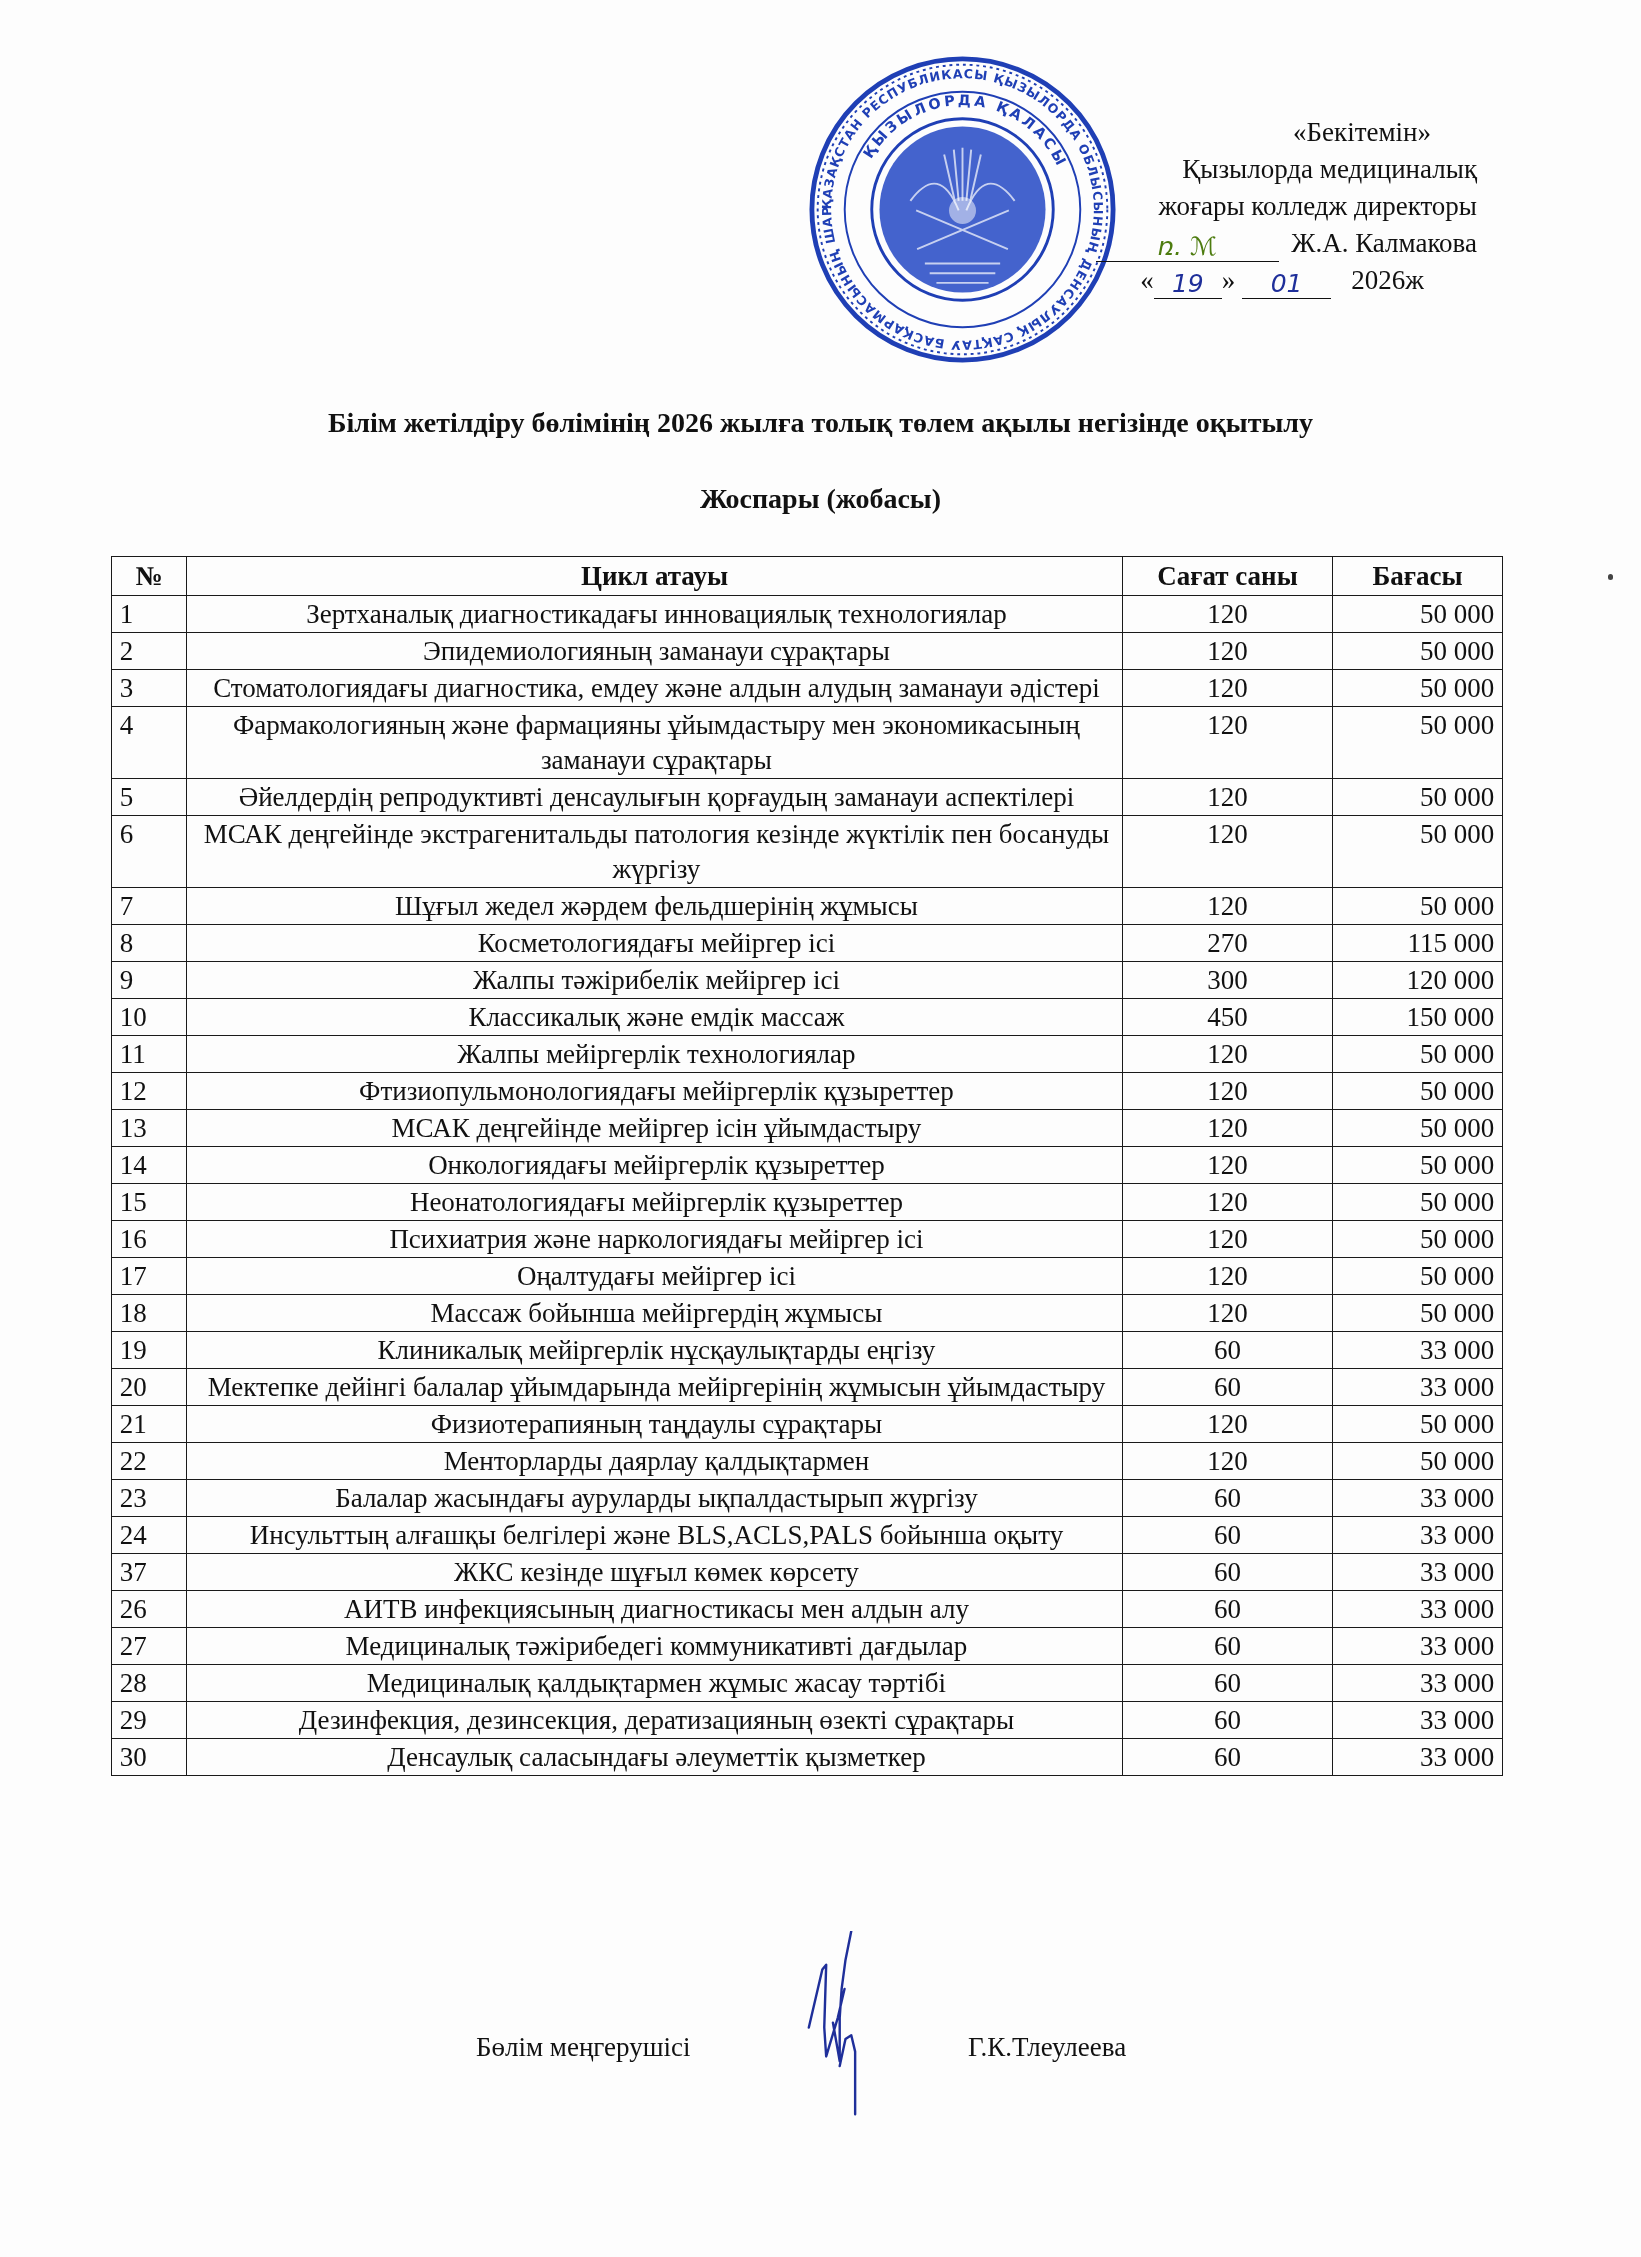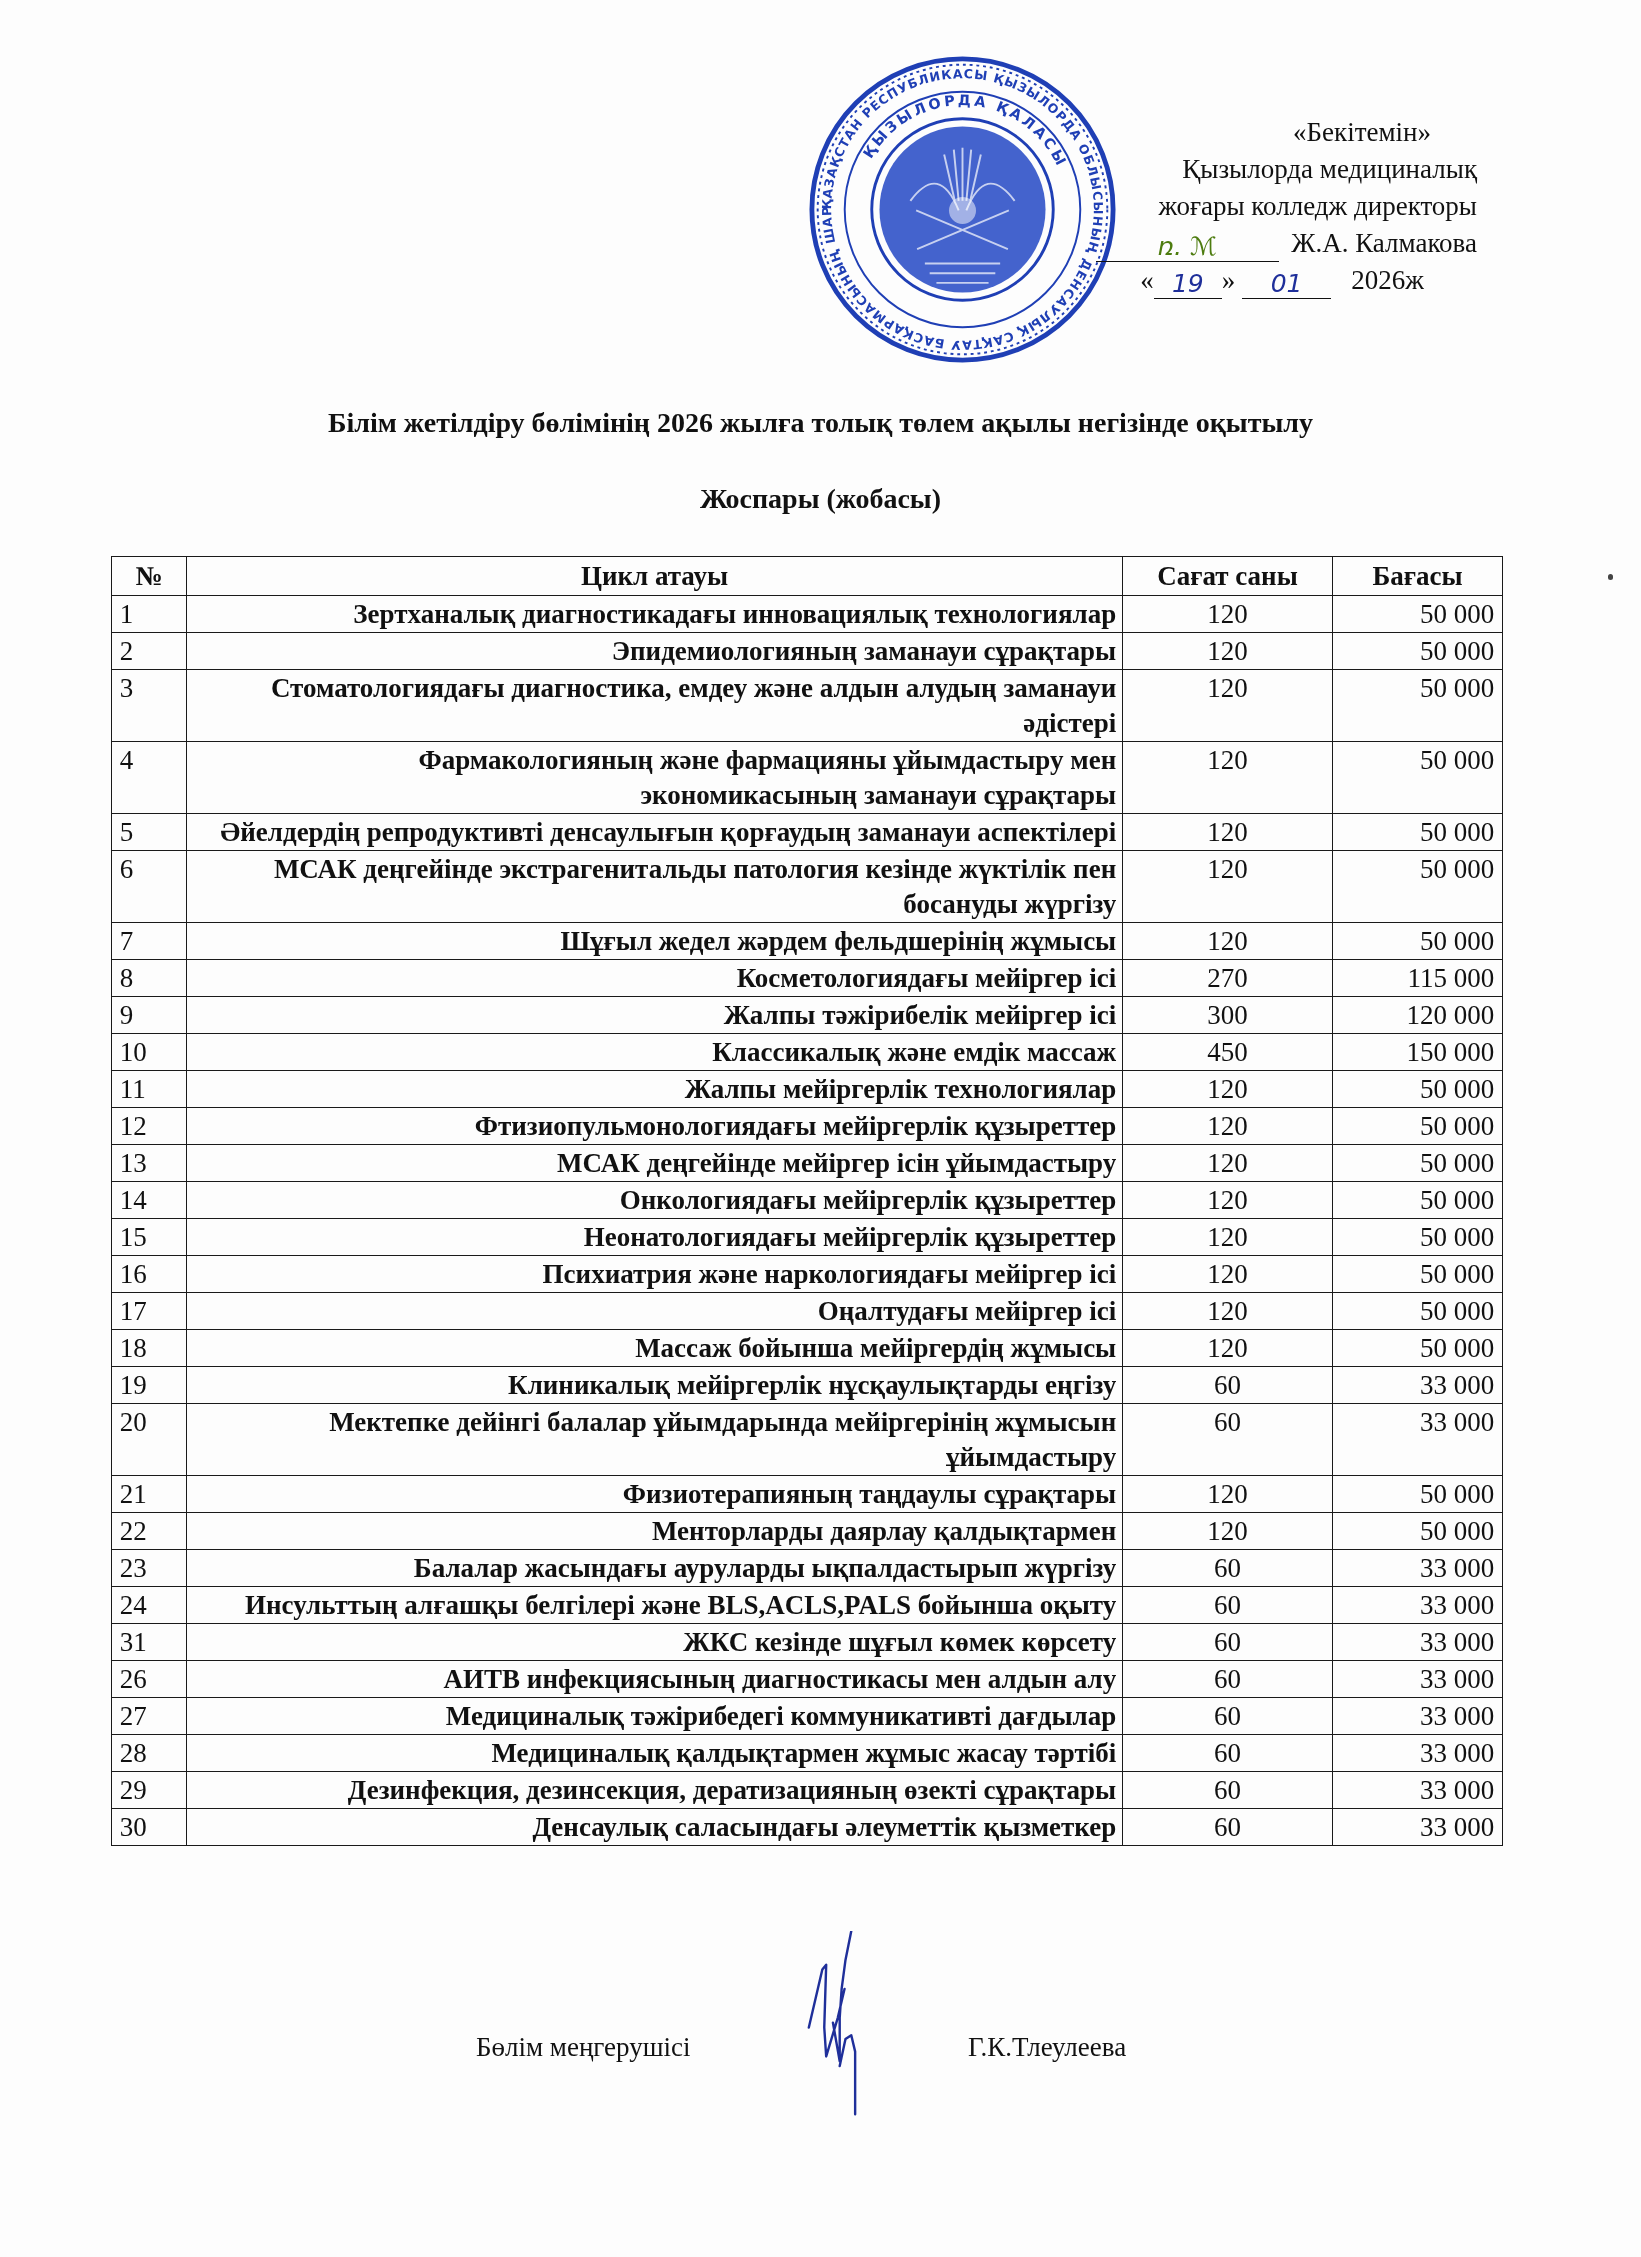--- a/index.html
+++ b/index.html
@@ -85,21 +85,21 @@
       padding: 1px 5.8px 0 5.8px;
       vertical-align: top;
     }
     table.plan th {
       font-weight: bold;
       text-align: center;
       height: 37px;
       vertical-align: middle;
     }
     table.plan td.num { text-align: left; padding-left: 7.7px; }
-    table.plan td.name { text-align: right; padding-left: 9.7px; font-weight: bold; }
+    table.plan td.name { text-align: center; padding-left: 9.7px; }
     table.plan td.hours { text-align: center; }
     table.plan td.price { text-align: right; padding-right: 7.7px; }
     col.c-num { width: 75px; }
     col.c-name { width: 936px; }
     col.c-hours { width: 210px; }
     col.c-price { width: 170px; }
     .footer-sign {
       position: absolute;
       top: 2032px;
       font-size: 27px;
@@ -332,21 +332,21 @@
         <td class="hours">60</td>
         <td class="price">33 000</td>
       </tr>
       <tr>
         <td class="num">24</td>
         <td class="name">Инсульттың алғашқы белгілері және BLS,ACLS,PALS бойынша оқыту</td>
         <td class="hours">60</td>
         <td class="price">33 000</td>
       </tr>
       <tr>
-        <td class="num">31</td>
+        <td class="num">37</td>
         <td class="name">ЖКС кезінде шұғыл көмек көрсету</td>
         <td class="hours">60</td>
         <td class="price">33 000</td>
       </tr>
       <tr>
         <td class="num">26</td>
         <td class="name">АИТВ инфекциясының диагностикасы мен алдын алу</td>
         <td class="hours">60</td>
         <td class="price">33 000</td>
       </tr>

